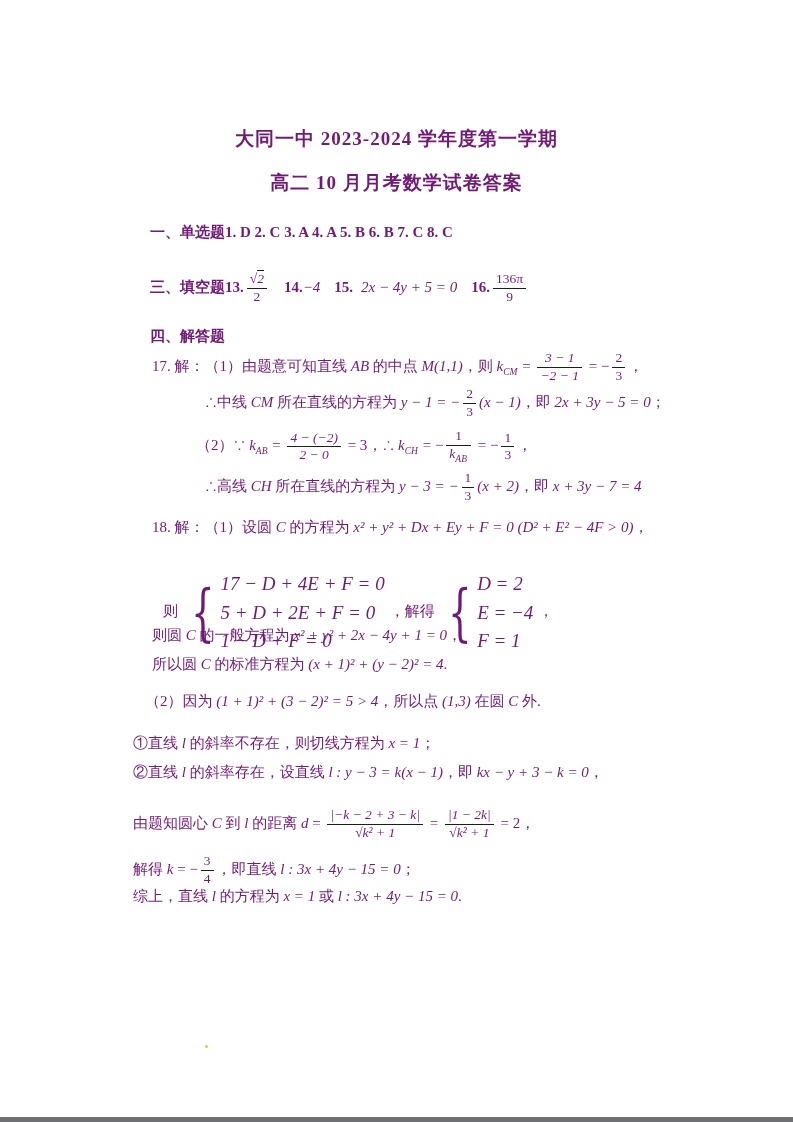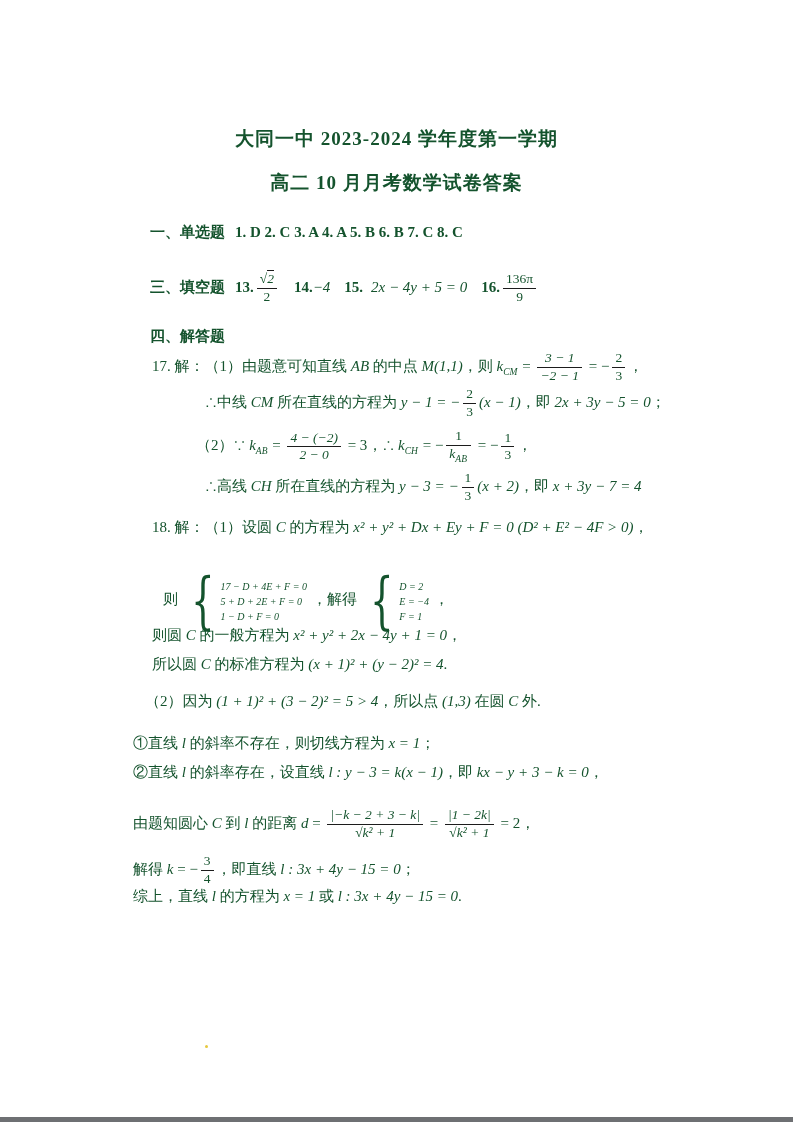--- a/index.html
+++ b/index.html
@@ -1,36 +1,36 @@
 <!DOCTYPE html>
 <html><head>
 <meta charset="utf-8">
 <style>
   html,body{margin:0;padding:0;background:#ffffff;}
   .page{position:relative;width:793px;height:1122px;background:#ffffff;overflow:hidden;
-        font-family:"Liberation Serif","DejaVu Serif",serif;color:#14532d;}
+        font-family:"Liberation Serif","DejaVu Serif",serif;color:#701a75;}
   .line{position:absolute;font-size:15px;line-height:22px;white-space:nowrap;}
   .title{left:0;width:100%;text-align:center;font-weight:bold;font-size:19px;letter-spacing:1px;}
   .b{font-weight:bold;}
-  .lbl{margin-right:10px;}
+  .lbl{}
   .gap{display:inline-block;width:14px;}
   .sgap{display:inline-block;width:8px;}
   .m{font-style:italic;}
   .sub{font-size:9.5px;font-style:italic;vertical-align:-4px;margin-right:1px;}
   .frac{display:inline-block;vertical-align:middle;text-align:center;margin:0 3px;
         font-size:13.5px;line-height:1.25;}
   .frac .num{display:block;border-bottom:1px solid #1c1c1c;padding:0 3px;}
   .frac .den{display:block;padding:0 3px;}
   .rad{font-style:normal;}
   .radarg{border-top:1px solid #1c1c1c;font-style:italic;}
   .cases{display:inline-block;vertical-align:middle;margin:0 5px;}
   .brace{display:inline-block;vertical-align:middle;font-size:62px;font-weight:300;line-height:1;
          transform:scaleX(0.6);margin-right:-2px;font-family:"DejaVu Serif",serif;}
   .rows{display:inline-block;vertical-align:middle;text-align:left;}
-  .rows>span{display:block;line-height:1.5;font-size:10px;}
+  .rows>span{display:block;line-height:1.5;font-size:19px;}
   .edge-bar{position:absolute;left:0;right:0;bottom:0;height:5px;background:#6e7073;}
   .speck{position:absolute;left:205px;top:1045px;width:3px;height:3px;border-radius:50%;background:#e6c83e;}
 </style>
 </head>
 <body>
 
 <div class="page">
 
   <div class="line title" style="top:128px">大同一中 2023-2024 学年度第一学期</div>
   <div class="line title" style="top:172px">高二 10 月月考数学试卷答案</div>

